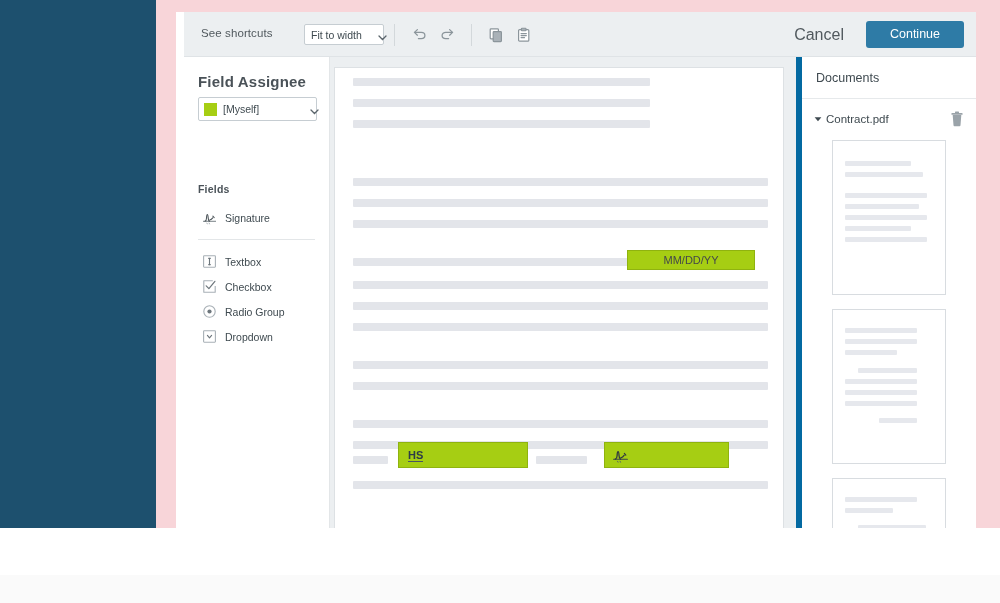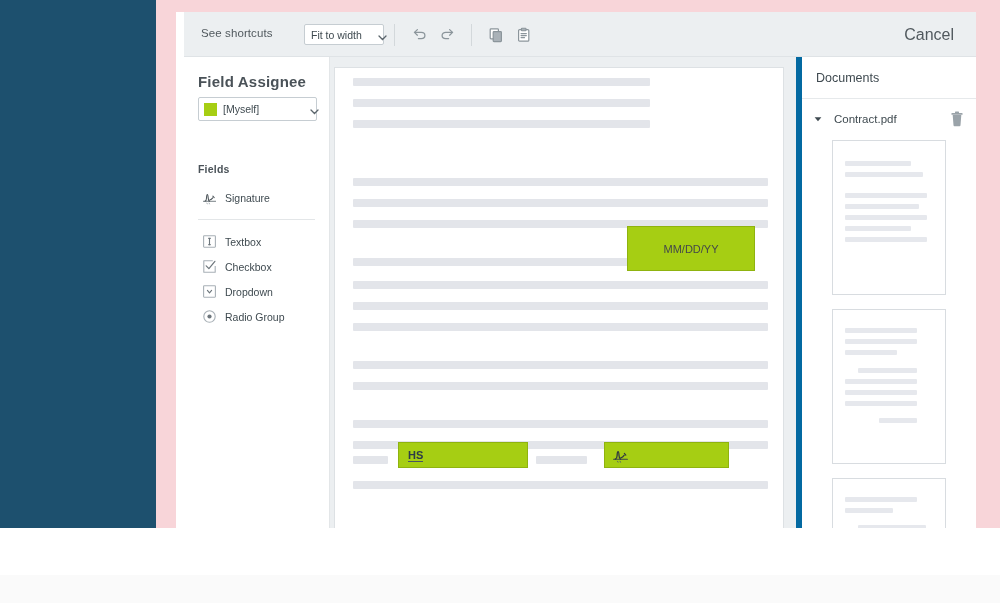--- a/index.html
+++ b/index.html
@@ -131,21 +131,21 @@
     display: flex; align-items: center;
     padding: 0 6px 0 5px;
     background: #ffffff;
     gap: 6px;
   }
   .swatch { width: 13px; height: 13px; background: #a6ce13; flex: none; }
   .assignee-name { font-size: 10.5px; color: #3f4a50; flex: 1; }
 
   .sb-fields-label {
     font-size: 10.5px; color: #4a5258; font-weight: bold;
-    padding: 0 0 0 14px; margin-top: 42px; margin-bottom: 10px;
+    padding: 0 0 0 14px; margin-top: 62px; margin-bottom: 10px;
     letter-spacing: .2px;
   }
   .field-item {
     display: flex; align-items: center; gap: 8px;
     padding: 5px 0 5px 18px;
     font-size: 10.5px; color: #3f4a50;
   }
   .field-ico {
     width: 15px; height: 15px; flex: none;
     display: flex; align-items: center; justify-content: center;
@@ -207,21 +207,21 @@
     border-bottom: 1px solid #e6e9eb;
   }
   .docs-file-row {
     display: flex; align-items: center;
     padding: 12px 12px 4px 10px;
   }
   .caret {
     width: 12px; flex: none; display: flex; align-items: center; justify-content: center;
   }
   .docs-file-name {
-    font-size: 11.5px; color: #3f4a50; flex: 1; margin-left: 10px;
+    font-size: 11.5px; color: #3f4a50; flex: 1; margin-left: 2px;
   }
   .trash { width: 14px; height: 16px; flex: none; }
   .trash svg { display: block; }
 
   .thumb {
     width: 114px; margin: 9px auto 0 auto;
     background: #ffffff;
     border: 1px solid #d8dce0;
     position: relative;
   }
@@ -290,20 +290,21 @@
           <svg width="16" height="16" viewBox="0 0 16 16">
             <rect x="2.6" y="2.6" width="10.2" height="11.6" rx="1" fill="#ffffff" stroke="#8b959b" stroke-width="1.2"></rect>
             <rect x="5.4" y="1.2" width="4.6" height="2.6" rx="0.6" fill="#aab2b8" stroke="#8b959b" stroke-width="1.1"></rect>
             <path d="M5 6.6h5.4M5 8.6h5.4M5 10.6h3.6" stroke="#8b959b" stroke-width="1.05" stroke-linecap="round"></path>
           </svg>
         </div>
       </div>
 
       <div class="hdr-right">
         <button class="btn-cancel">Cancel</button>
+        <button class="btn-continue">Continue</button>
       </div>
     </div>
 
     <div class="body-row">
 
       <div class="sidebar">
 
         <div class="sb-label">Field Assignee</div>
 
         <div class="assignee-select">
@@ -352,35 +353,35 @@
               <path d="M13.2 7v6.2H1.8V1.8h9" fill="#ffffff" stroke="#a8b0b6" stroke-width="1.1" stroke-linejoin="round"></path>
               <path d="M4.2 6.8l2.7 2.8 6-7.3" stroke="#6d767c" stroke-width="1.2" fill="none" stroke-linecap="round" stroke-linejoin="round"></path>
             </svg>
           </span>
           <span>Checkbox</span>
         </div>
 
         <div class="field-item">
           <span class="field-ico">
             <svg width="15" height="15" viewBox="0 0 15 15">
-              <rect x="1.6" y="1.8" width="11.8" height="11.4" rx="0.6" fill="#ffffff" stroke="#a8b0b6" stroke-width="1.1"></rect>
-              <path d="M5.4 6.4l2.1 2.4 2.1-2.4" stroke="#6d767c" stroke-width="1.15" fill="none" stroke-linecap="round" stroke-linejoin="round"></path>
-            </svg>
-          </span>
-          <span>Dropdown</span>
+              <circle cx="7.5" cy="7.5" r="5.7" fill="#ffffff" stroke="#a8b0b6" stroke-width="1.1"></circle>
+              <circle cx="7.5" cy="7.5" r="2.1" fill="#6d767c"></circle>
+            </svg>
+          </span>
+          <span>Radio Group</span>
         </div>
 
         <div class="field-item">
           <span class="field-ico">
             <svg width="15" height="15" viewBox="0 0 15 15">
-              <circle cx="7.5" cy="7.5" r="5.7" fill="#ffffff" stroke="#a8b0b6" stroke-width="1.1"></circle>
-              <circle cx="7.5" cy="7.5" r="2.1" fill="#6d767c"></circle>
-            </svg>
-          </span>
-          <span>Radio Group</span>
+              <rect x="1.6" y="1.8" width="11.8" height="11.4" rx="0.6" fill="#ffffff" stroke="#a8b0b6" stroke-width="1.1"></rect>
+              <path d="M5.4 6.4l2.1 2.4 2.1-2.4" stroke="#6d767c" stroke-width="1.15" fill="none" stroke-linecap="round" stroke-linejoin="round"></path>
+            </svg>
+          </span>
+          <span>Dropdown</span>
         </div>
       </div>
 
       <div class="canvas">
         <div class="doc-page">
 
           <div class="line" style="left:18px;  top:10px;  width:297px;"></div>
           <div class="line" style="left:18px;  top:31px;  width:297px;"></div>
           <div class="line" style="left:18px;  top:52px;  width:297px;"></div>
 
@@ -397,21 +398,21 @@
           <div class="line" style="left:18px;  top:314px; width:415px;"></div>
 
           <div class="line" style="left:18px;  top:352px; width:415px;"></div>
           <div class="line" style="left:18px;  top:373px; width:415px;"></div>
 
           <div class="line" style="left:18px;  top:388px; width:35px;"></div>
           <div class="line" style="left:201px; top:388px; width:51px;"></div>
 
           <div class="line" style="left:18px;  top:413px; width:415px;"></div>
 
-          <div class="fld fld-date" style="left:292px; top:158px; width:128px; height:45px;">
+          <div class="fld fld-date" style="left:292px; top:182px; width:128px; height:20px;">
             <span>MM/DD/YY</span>
           </div>
 
           <div class="fld" style="left:63px; top:374px; width:130px; height:26px;">
             <span class="fld-hs">HS</span>
           </div>
 
           <div class="fld" style="left:269px; top:374px; width:125px; height:26px;">
             <span class="fld-ico">
               <svg width="17" height="15" viewBox="0 0 16 14">

